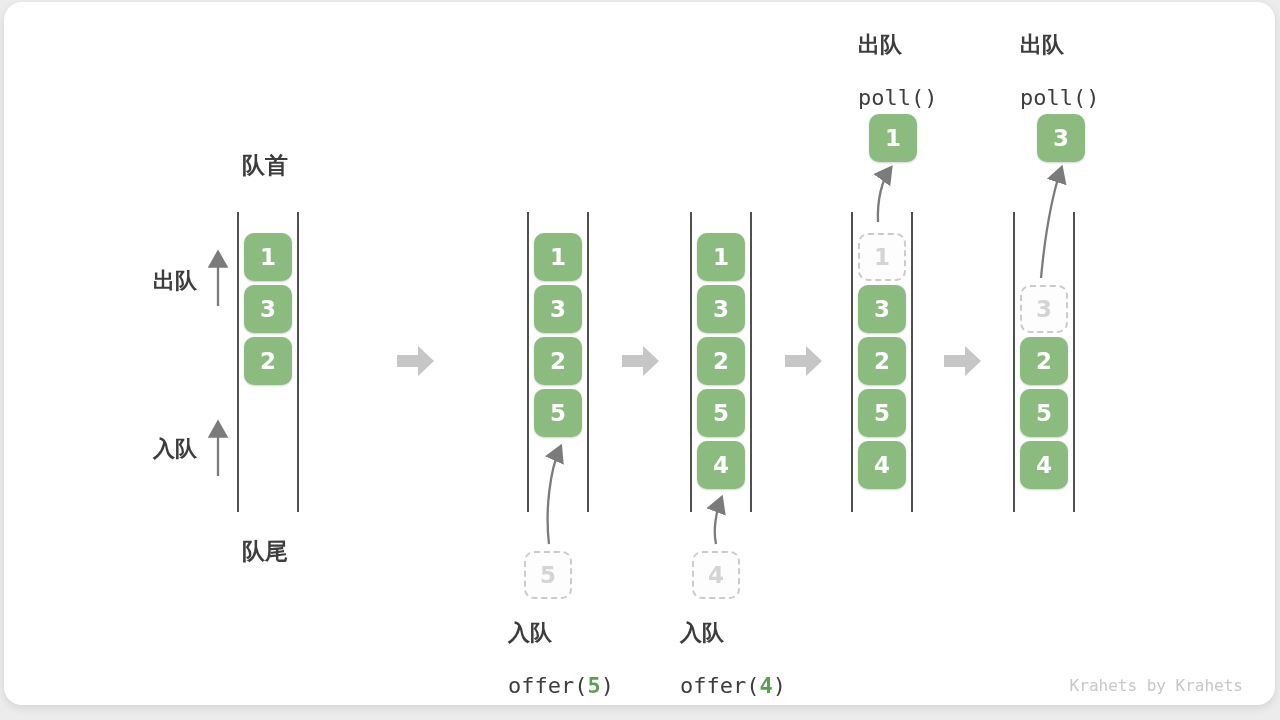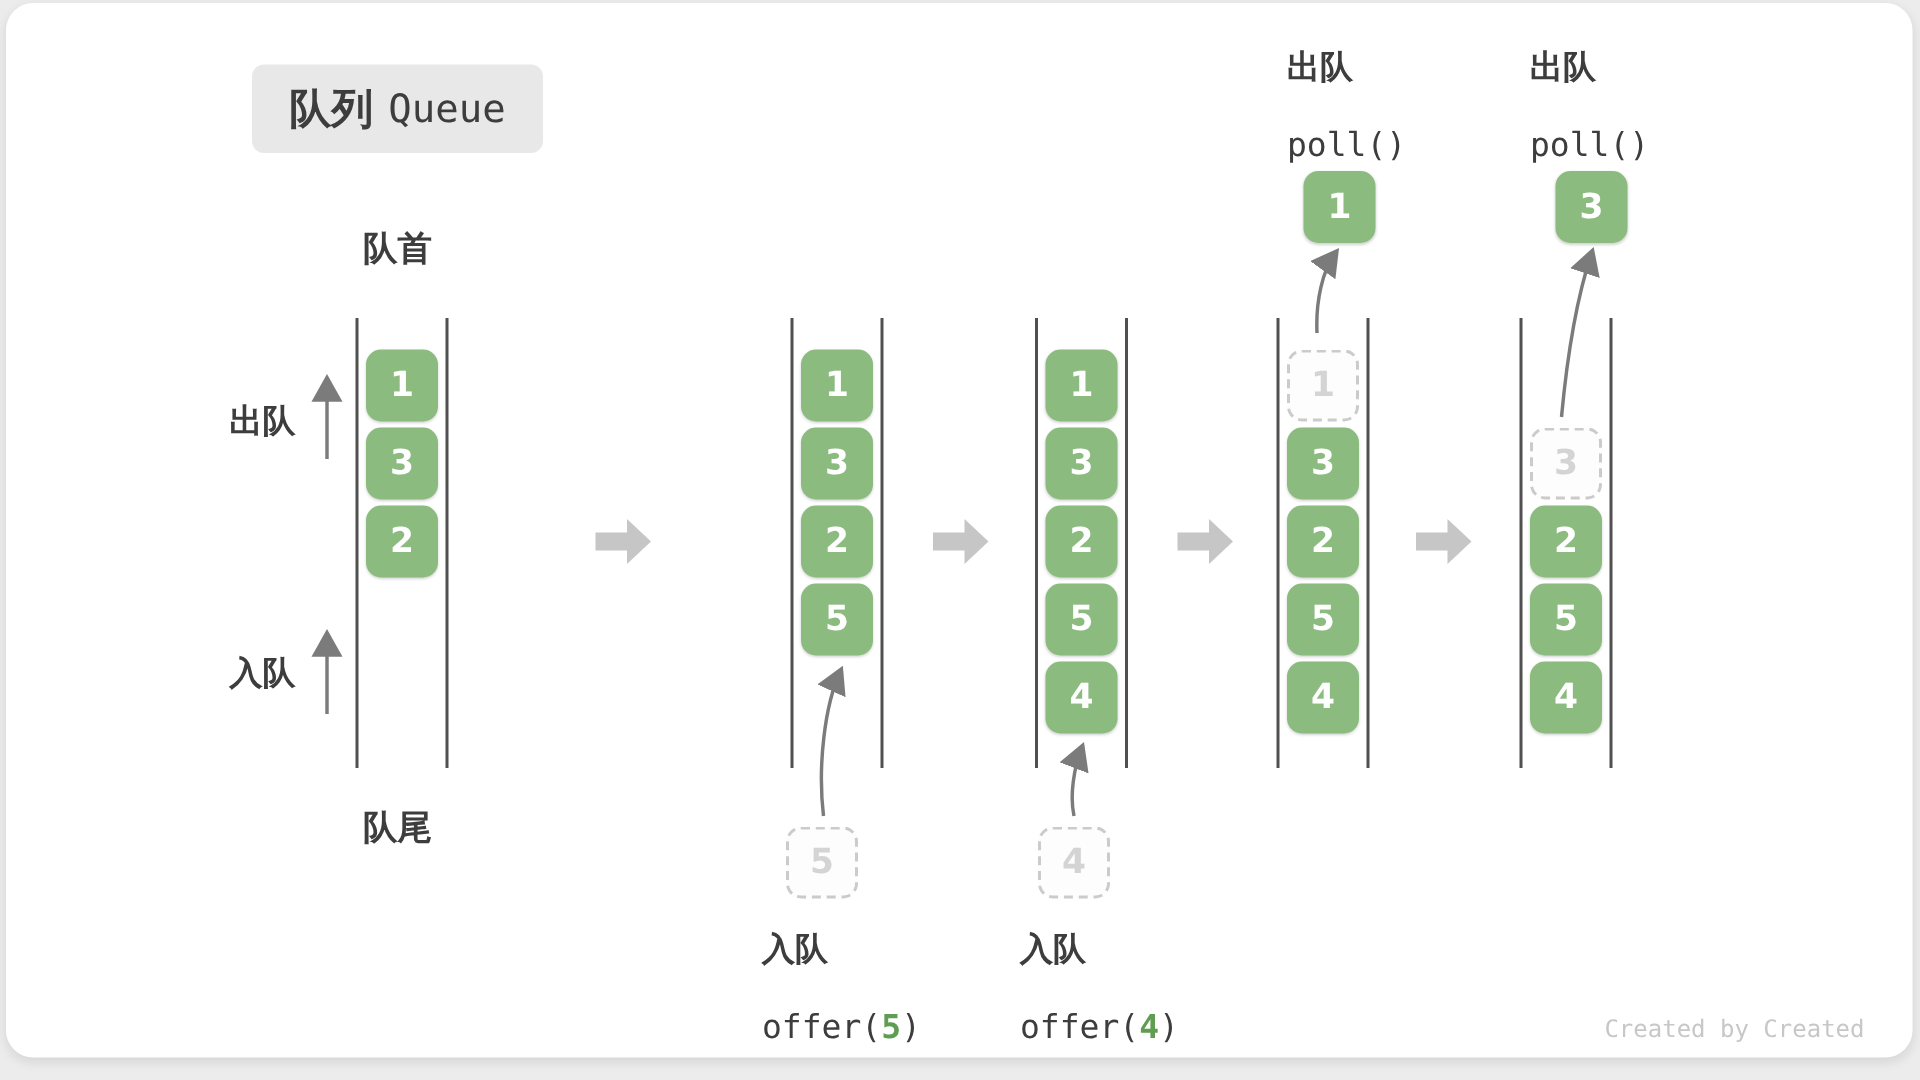--- a/index.html
+++ b/index.html
@@ -38,24 +38,20 @@
   .flow-arrow{fill:var(--flow-arrow);}
   .watermark{position:absolute;right:37px;top:676px;font-size:16px;color:var(--watermark);
         font-family:"DejaVu Sans Mono","Liberation Mono",monospace;}
 </style>
 </head>
 <body>
 
 <div id="stage">
   <div class="card"></div>
 
-  <div class="title-badge">
-    <span class="title-zh">队列</span>
-    <span class="title-en">Queue</span>
-  </div>
 
   <div class="zh-label" style="left:242px;top:150px;">队首</div>
   <div class="zh-label" style="left:242px;top:536px;">队尾</div>
   <div class="zh-label" style="left:153px;top:266px;font-size:22px;">出队</div>
   <div class="zh-label" style="left:153px;top:434px;font-size:22px;">入队</div>
 
   <div class="queue" style="left:237px;">
     <div class="wall left"></div>
     <div class="wall right"></div>
     <div class="cell green" style="top:21px;">1</div>
@@ -134,14 +130,14 @@
     <path class="thin-arrow" d="M716,544 C713,530 716,512 721,499" marker-end="url(#ah)"></path>
     <path class="thin-arrow" d="M878,222 C877,200 882,180 890,169" marker-end="url(#ah)"></path>
     <path class="thin-arrow" d="M1041,278 C1045,235 1052,196 1061,169" marker-end="url(#ah)"></path>
 
     <polygon class="flow-arrow" transform="translate(397,341)" points="0,14 21,14 21,5 37,20 21,35 21,26 0,26"></polygon>
     <polygon class="flow-arrow" transform="translate(622,341)" points="0,14 21,14 21,5 37,20 21,35 21,26 0,26"></polygon>
     <polygon class="flow-arrow" transform="translate(785,341)" points="0,14 21,14 21,5 37,20 21,35 21,26 0,26"></polygon>
     <polygon class="flow-arrow" transform="translate(944,341)" points="0,14 21,14 21,5 37,20 21,35 21,26 0,26"></polygon>
   </svg>
 
-  <div class="watermark">Created by Created</div>
+  <div class="watermark">Krahets by Krahets</div>
 </div>
 
 </body></html>

